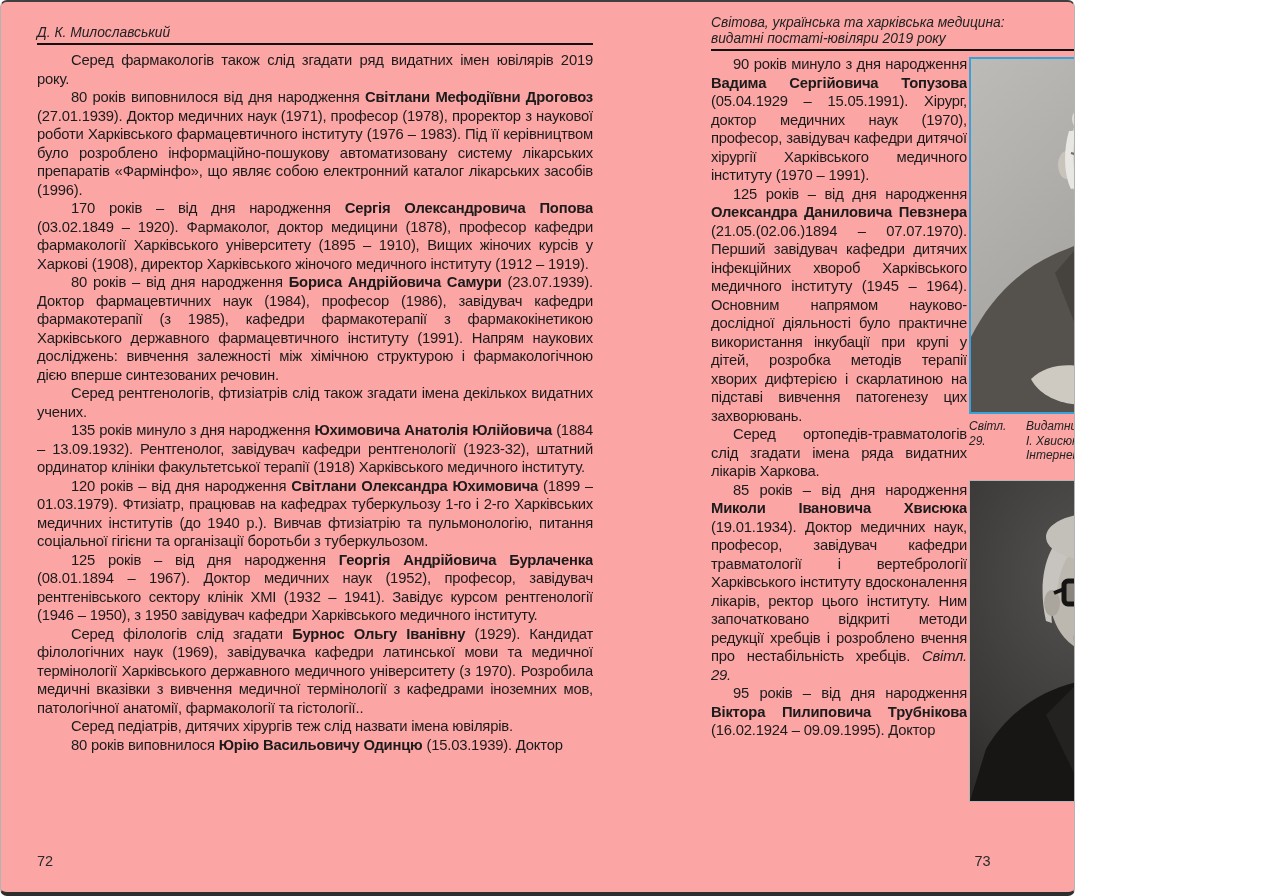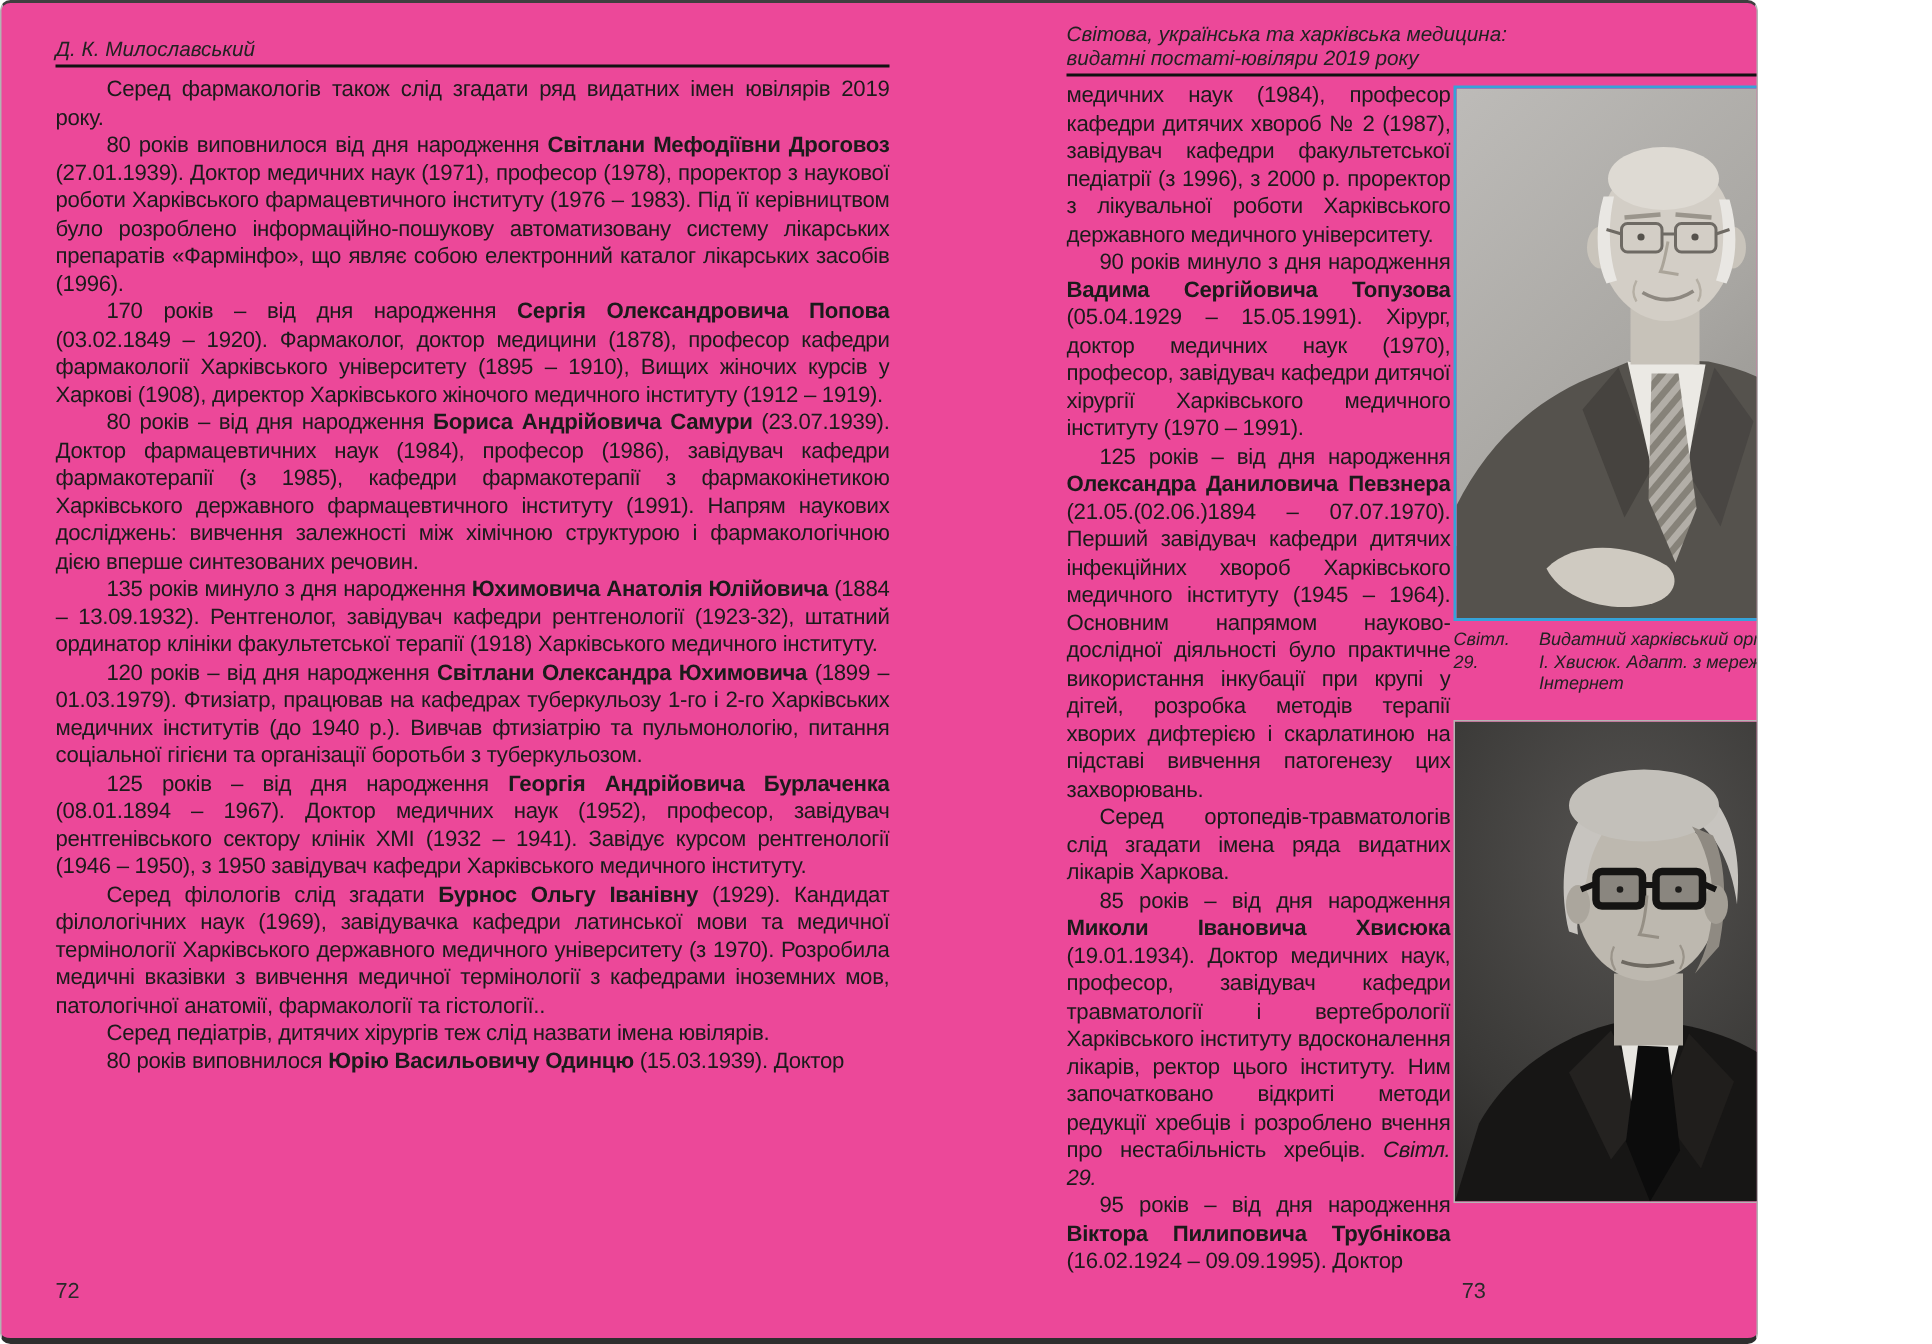--- a/index.html
+++ b/index.html
@@ -1,20 +1,20 @@
 <!DOCTYPE html>
 <html lang="uk"><head>
 <meta charset="utf-8">
 <style>
   html,body { margin:0; padding:0; background:#ffffff; }
   .spread {
     position:relative;
-    width:1172px; height:896px;
+    width:1075px; height:896px;
     box-sizing:border-box;
-    background:#ec4899;
+    background:#fca5a5;
     border:1px solid #b3b3b3;
     border-top:2px solid #3f3f3f;
     border-bottom:4px solid #2e2e2e;
     border-radius:7px;
     overflow:hidden;
     font-family:"Liberation Sans", sans-serif;
     color:#1b1b1b;
   }
   
   .run-head { position:absolute; font-size:13.8px; font-style:italic; color:#222; }
@@ -66,36 +66,36 @@
 
 <div class="spread">
 
   <div class="run-head left">Д. К. Милославський</div>
   <div class="head-rule left"></div>
   <div class="lp-body body-col" id="left-body">
       <p class="para"><span>Серед фармакологів також слід згадати ряд видатних імен ювілярів 2019 року.</span></p>
       <p class="para"><span>80 років виповнилося від дня народження </span><span class="b">Світлани Мефодіївни Дроговоз</span><span> (27.01.1939). Доктор медичних наук (1971), професор (1978), проректор з наукової роботи Харківського фармацевтичного інституту (1976 – 1983). Під її керівництвом було розроблено інформаційно-пошукову автоматизовану систему лікарських препаратів «Фармінфо», що являє собою електронний каталог лікарських засобів (1996).</span></p>
       <p class="para"><span>170 років – від дня народження </span><span class="b">Сергія Олександровича Попова</span><span> (03.02.1849 – 1920). Фармаколог, доктор медицини (1878), професор кафедри фармакології Харківського університету (1895 – 1910), Вищих жіночих курсів у Харкові (1908), директор Харківського жіночого медичного інституту (1912 – 1919).</span></p>
       <p class="para"><span>80 років – від дня народження </span><span class="b">Бориса Андрійовича Самури</span><span> (23.07.1939). Доктор фармацевтичних наук (1984), професор (1986), завідувач кафедри фармакотерапії (з 1985), кафедри фармакотерапії з фармакокінетикою Харківського державного фармацевтичного інституту (1991). Напрям наукових досліджень: вивчення залежності між хімічною структурою і фармакологічною дією вперше синтезованих речовин.</span></p>
+      <p class="para"><span>Серед рентгенологів, фтизіатрів слід також згадати імена декількох видатних учених.</span></p>
       <p class="para"><span>135 років минуло з дня народження </span><span class="b">Юхимовича Анатолія Юлійовича</span><span> (1884 – 13.09.1932). Рентгенолог, завідувач кафедри рентгенології (1923-32), штатний ординатор клініки факультетської терапії (1918) Харківського медичного інституту.</span></p>
       <p class="para"><span>120 років – від дня народження </span><span class="b">Світлани Олександра Юхимовича</span><span> (1899 – 01.03.1979). Фтизіатр, працював на кафедрах туберкульозу 1-го і 2-го Харківських медичних інститутів (до 1940 р.). Вивчав фтизіатрію та пульмонологію, питання соціальної гігієни та організації боротьби з туберкульозом.</span></p>
       <p class="para"><span>125 років – від дня народження </span><span class="b">Георгія Андрійовича Бурлаченка</span><span> (08.01.1894 – 1967). Доктор медичних наук (1952), професор, завідувач рентгенівського сектору клінік ХМІ (1932 – 1941). Завідує курсом рентгенології (1946 – 1950), з 1950 завідувач кафедри Харківського медичного інституту.</span></p>
       <p class="para"><span>Серед філологів слід згадати </span><span class="b">Бурнос Ольгу Іванівну</span><span> (1929). Кандидат філологічних наук (1969), завідувачка кафедри латинської мови та медичної термінології Харківського державного медичного університету (з 1970). Розробила медичні вказівки з вивчення медичної термінології з кафедрами іноземних мов, патологічної анатомії, фармакології та гістології..</span></p>
       <p class="para"><span>Серед педіатрів, дитячих хірургів теж слід назвати імена ювілярів.</span></p>
       <p class="para"><span>80 років виповнилося </span><span class="b">Юрію Васильовичу Одинцю</span><span> (15.03.1939). Доктор</span></p>
     </div>
   <div class="page-num left">72</div>
 
   <div class="run-head right">
     <div>Світова, українська та харківська медицина:</div>
     <div>видатні постаті-ювіляри 2019 року</div>
   </div>
   <div class="head-rule right"></div>
   <div class="rp-body body-col" id="right-body">
-      <p class="para no-indent"><span>медичних наук (1984), професор кафедри дитячих хвороб № 2 (1987), завідувач кафедри факультетської педіатрії (з 1996), з 2000 р. проректор з лікувальної роботи Харківського державного медичного університету.</span></p>
       <p class="para"><span>90 років минуло з дня народження </span><span class="b">Вадима Сергійовича Топузова</span><span> (05.04.1929 – 15.05.1991). Хірург, доктор медичних наук (1970), професор, завідувач кафедри дитячої хірургії Харківського медичного інституту (1970 – 1991).</span></p>
       <p class="para"><span>125 років – від дня народження </span><span class="b">Олександра Даниловича Певзнера</span><span> (21.05.(02.06.)1894 – 07.07.1970). Перший завідувач кафедри дитячих інфекційних хвороб Харківського медичного інституту (1945 – 1964). Основним напрямом науково-дослідної діяльності було практичне використання інкубації при крупі у дітей, розробка методів терапії хворих дифтерією і скарлатиною на підставі вивчення патогенезу цих захворювань.</span></p>
       <p class="para"><span>Серед ортопедів-травматологів слід згадати імена ряда видатних лікарів Харкова.</span></p>
       <p class="para"><span>85 років – від дня народження </span><span class="b">Миколи Івановича Хвисюка</span><span> (19.01.1934). Доктор медичних наук, професор, завідувач кафедри травматології і вертебрології Харківського інституту вдосконалення лікарів, ректор цього інституту. Ним започатковано відкриті методи редукції хребців і розроблено вчення про нестабільність хребців. </span><span class="i">Світл. 29.</span></p>
       <p class="para"><span>95 років – від дня народження </span><span class="b">Віктора Пилиповича Трубнікова</span><span> (16.02.1924 – 09.09.1995). Доктор</span></p>
     </div>
 
   <div class="fig-photo fig1">
     <svg viewBox="0 0 254 353" preserveAspectRatio="none">
       <defs>

